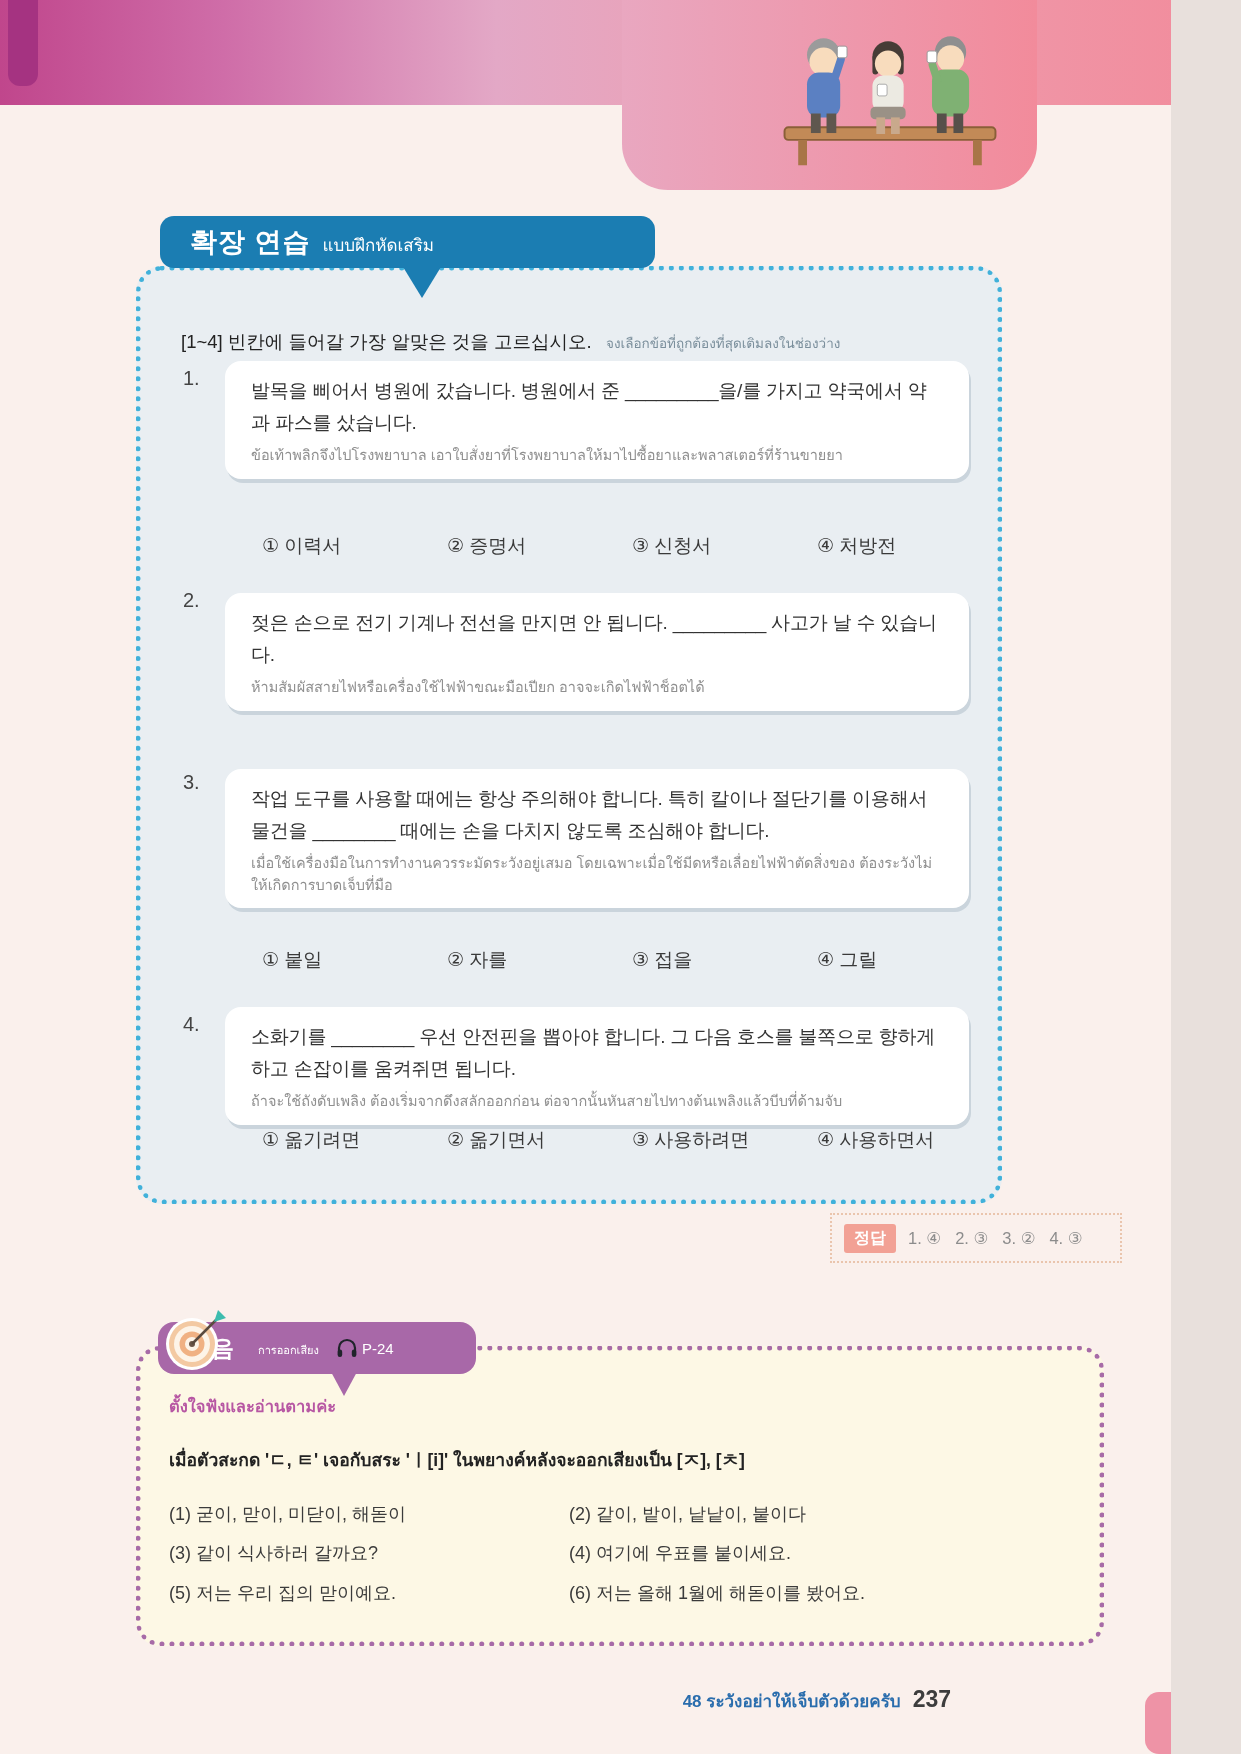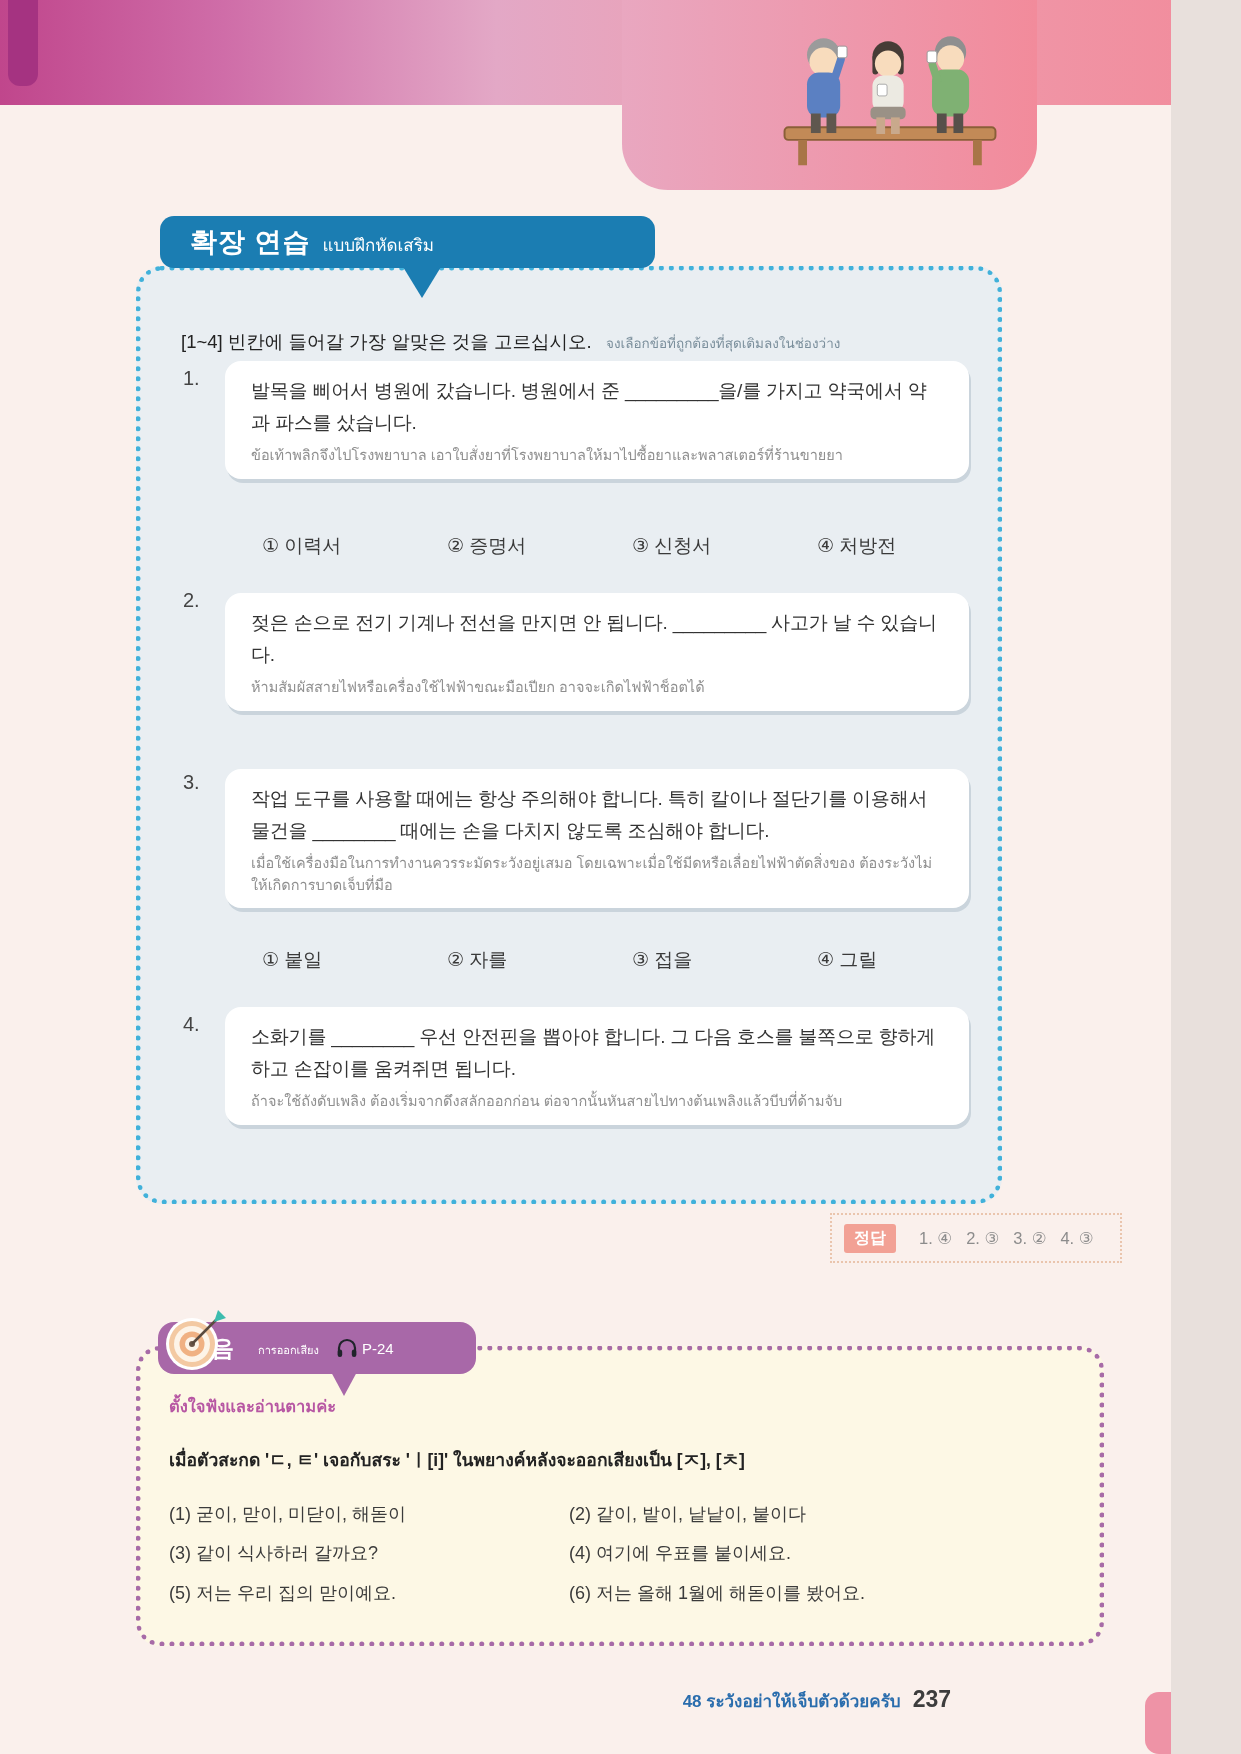--- a/index.html
+++ b/index.html
@@ -31,21 +31,21 @@
   .qnum{position:absolute;left:42px;font-size:20px;color:#444;}
   .qcard{position:absolute;left:84px;width:744px;background:#ffffff;border-radius:16px;
          padding:14px 26px 12px;box-sizing:border-box;box-shadow:2px 4px 0 rgba(176,192,203,.55);}
   .qko{font-size:19px;line-height:1.68;color:#333;letter-spacing:-0.2px;}
   .qth{font-size:14.5px;line-height:1.5;color:#8f8f8f;margin-top:6px;}
   .opts{position:absolute;left:90px;width:744px;display:flex;margin-left:31px;}
   .opt{width:185px;flex:none;font-size:19px;color:#3a3a3a;}
 
   
   .ansbox{position:absolute;left:830px;top:1213px;width:292px;height:50px;border:2px dotted #eac5ad;
-          box-sizing:border-box;display:flex;align-items:center;gap:23px;padding:0 12px;}
+          box-sizing:border-box;display:flex;align-items:center;gap:12px;padding:0 12px;}
   .ansbadge{background:#f2a195;color:#fff;font-size:16px;font-weight:bold;padding:4px 10px;border-radius:3px;}
   .ansitems{display:flex;gap:14px;}
   .ansitem{font-size:16.5px;color:#8c8c8c;}
 
   
   .pron-tab{position:absolute;left:158px;top:1322px;width:318px;height:52px;background:#a868a8;
             border-radius:16px;display:flex;align-items:center;padding-left:30px;box-sizing:border-box;z-index:3;}
   .dart{position:absolute;left:6px;top:-12px;width:64px;height:64px;}
   .pron-ko{color:#fff;font-size:23px;font-weight:bold;}
   .pron-th{color:#fff;font-size:11px;margin-left:24px;margin-top:3px;}
@@ -146,20 +146,26 @@
       <span class="opt">① 붙일</span>
       <span class="opt">② 자를</span>
       <span class="opt">③ 접을</span>
       <span class="opt">④ 그릴</span>
     </div>
 
     <div class="qnum" style="top:742px">4.</div>
     <div class="qcard" style="top:736px">
       <div class="qko">소화기를 ________ 우선 안전핀을 뽑아야 합니다. 그 다음 호스를 불쪽으로 향하게 하고 손잡이를 움켜쥐면 됩니다.</div>
       <div class="qth">ถ้าจะใช้ถังดับเพลิง ต้องเริ่มจากดึงสลักออกก่อน ต่อจากนั้นหันสายไปทางต้นเพลิงแล้วบีบที่ด้ามจับ</div>
+    </div>
+    <div class="opts" style="top:856px">
+      <span class="opt">① 옮기려면</span>
+      <span class="opt">② 옮기면서</span>
+      <span class="opt">③ 사용하려면</span>
+      <span class="opt">④ 사용하면서</span>
     </div>
   </div>
 
   <div class="ansbox">
     <span class="ansbadge">정답</span>
     <span class="ansitems">
       <span class="ansitem">1. ④</span>
       <span class="ansitem">2. ③</span>
       <span class="ansitem">3. ②</span>
       <span class="ansitem">4. ③</span>

